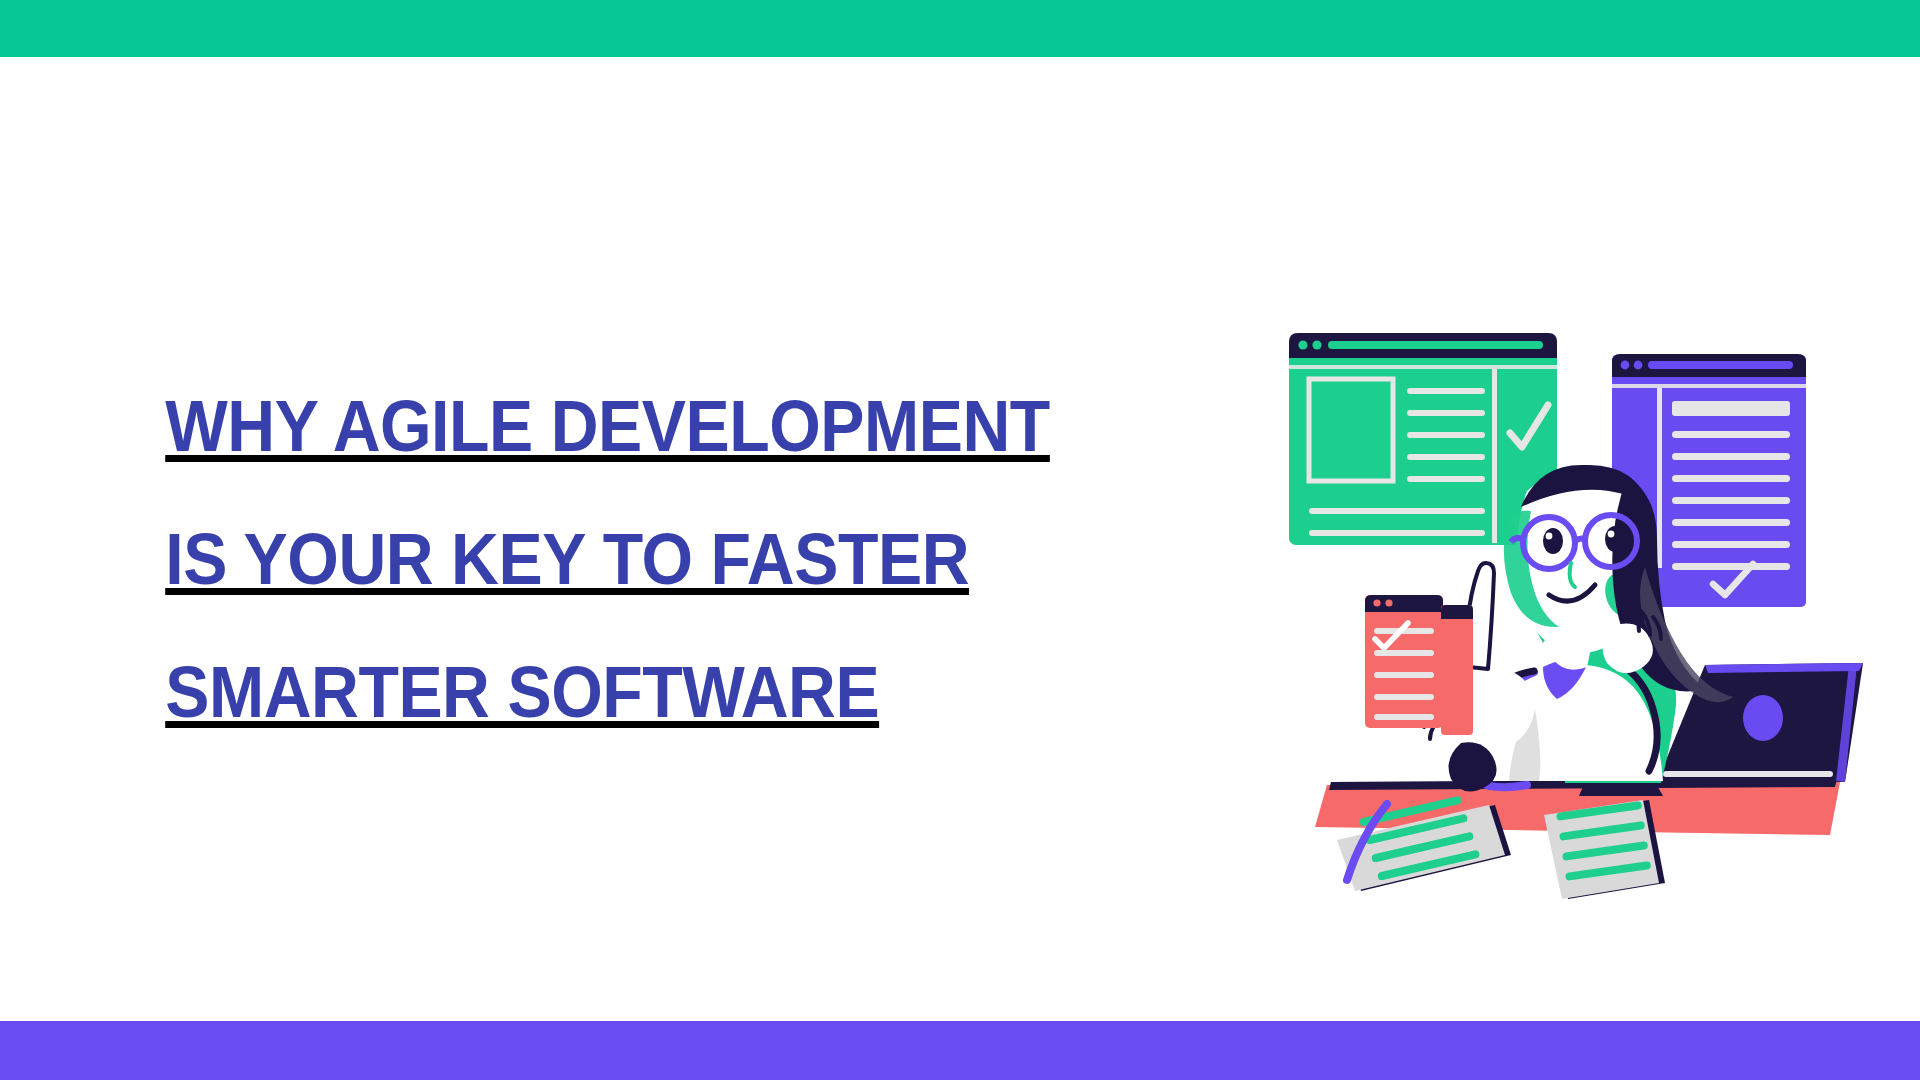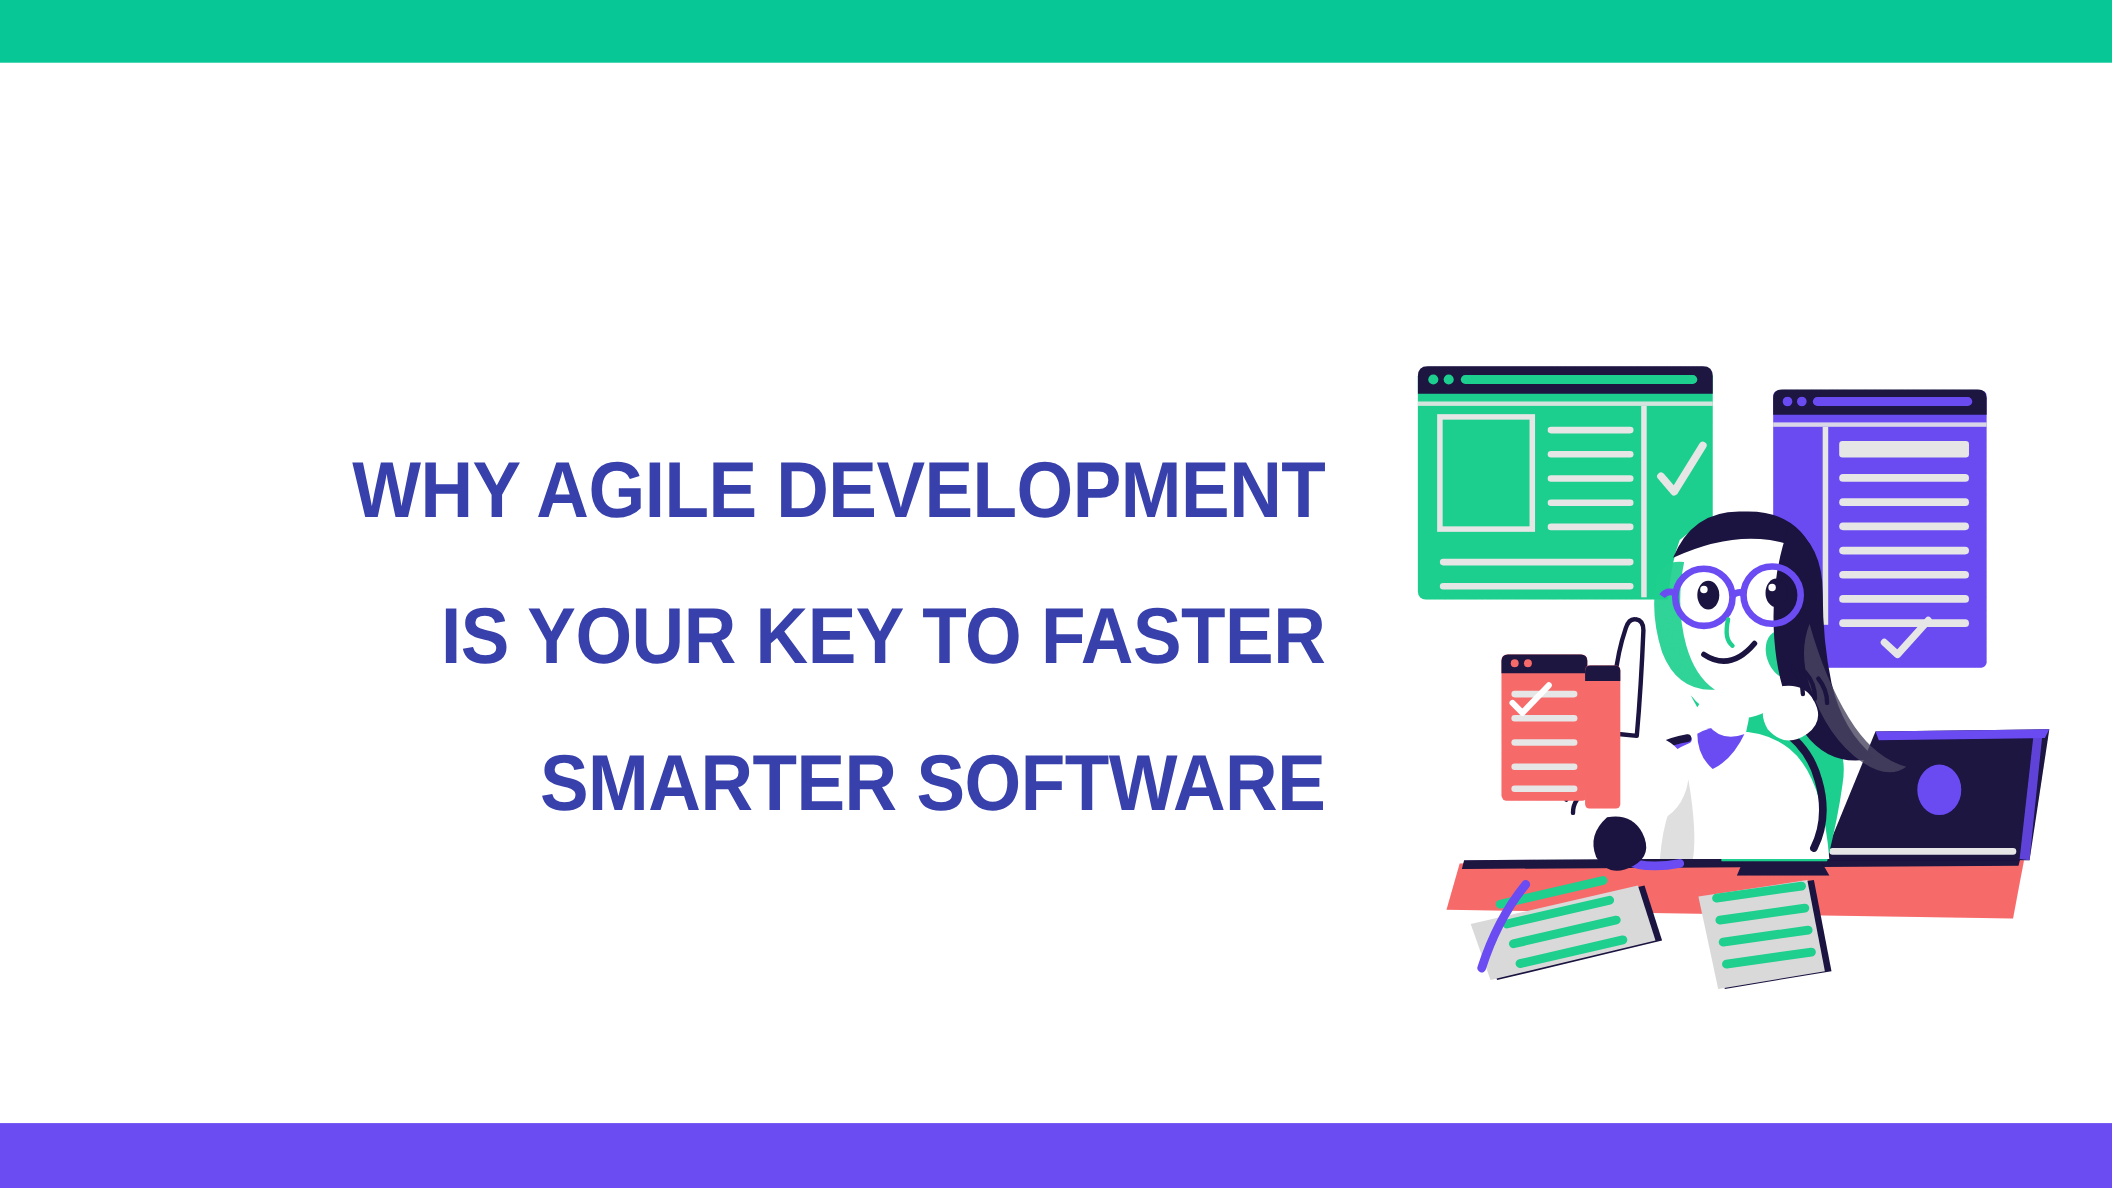--- a/index.html
+++ b/index.html
@@ -37,23 +37,24 @@
     left: 0; top: 1021px;
     width: 1920px;
     height: 59px;
     background: var(--purple, #6B4BF2);
   }
 
   
   #headline {
     position: absolute;
     left: 120px;
-    top: 380px;
+    top: 360px;
     width: 1130px;
-    text-align: right;
+    text-align: left;
+    text-decoration: underline;
   }
   .headline-line {
     display: block;
     color: #3840AB;
     font-family: "Liberation Sans Narrow", "Liberation Sans", sans-serif;
     font-weight: 700;
     font-size: 72px;
     line-height: 133px;
     letter-spacing: -0.5px;
     white-space: nowrap;

